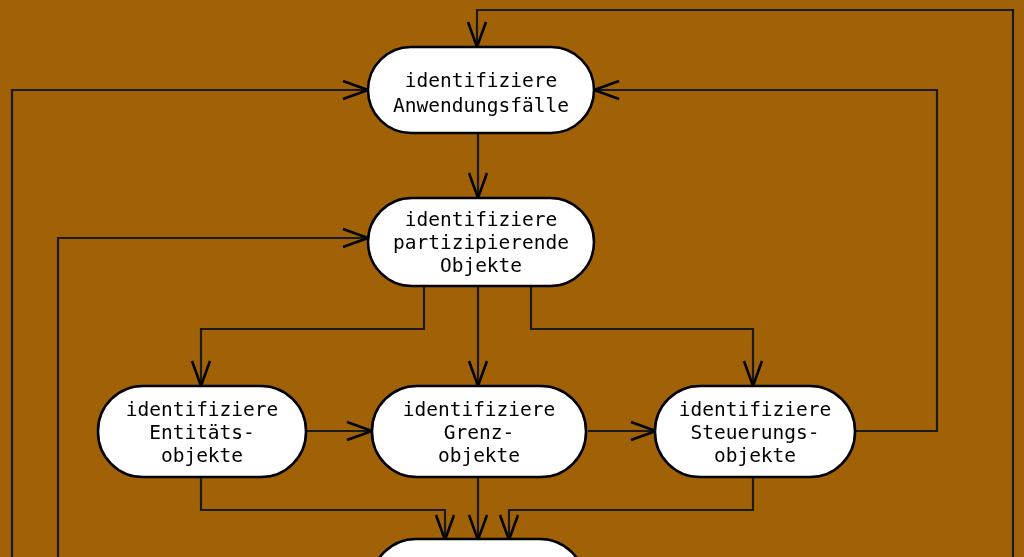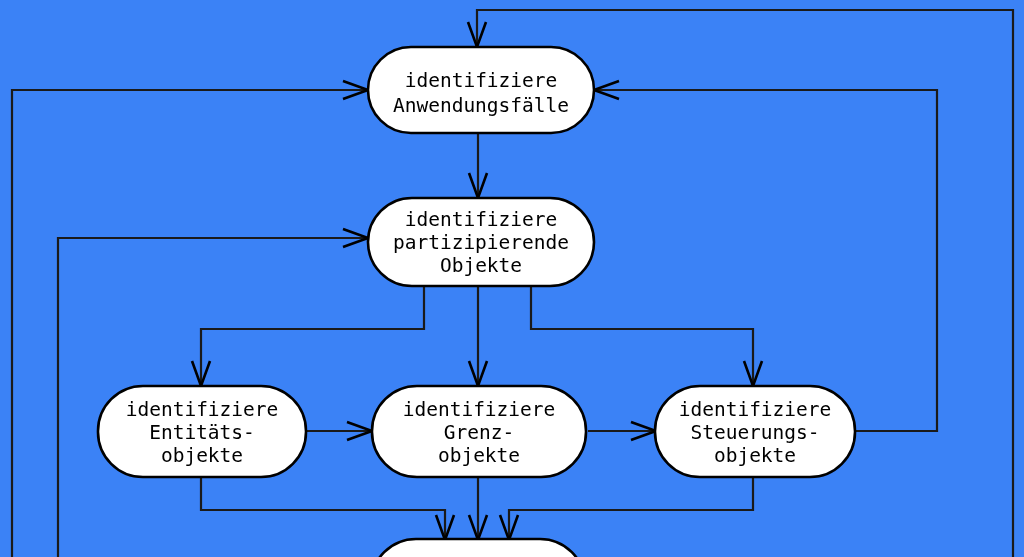--- a/index.html
+++ b/index.html
@@ -7,21 +7,21 @@
     padding: 0;
     background: #ffffff;
   }
   body {
     font-family: "DejaVu Sans Mono", monospace;
   }
   #diagram-root {
     position: relative;
     width: 1024px;
     height: 557px;
-    background: #3b82f6;
+    background: #a16207;
     overflow: hidden;
   }
   svg#flowchart {
     display: block;
     width: 1024px;
     height: 557px;
   }
   .node-shape {
     fill: #ffffff;
     stroke: #000000;

